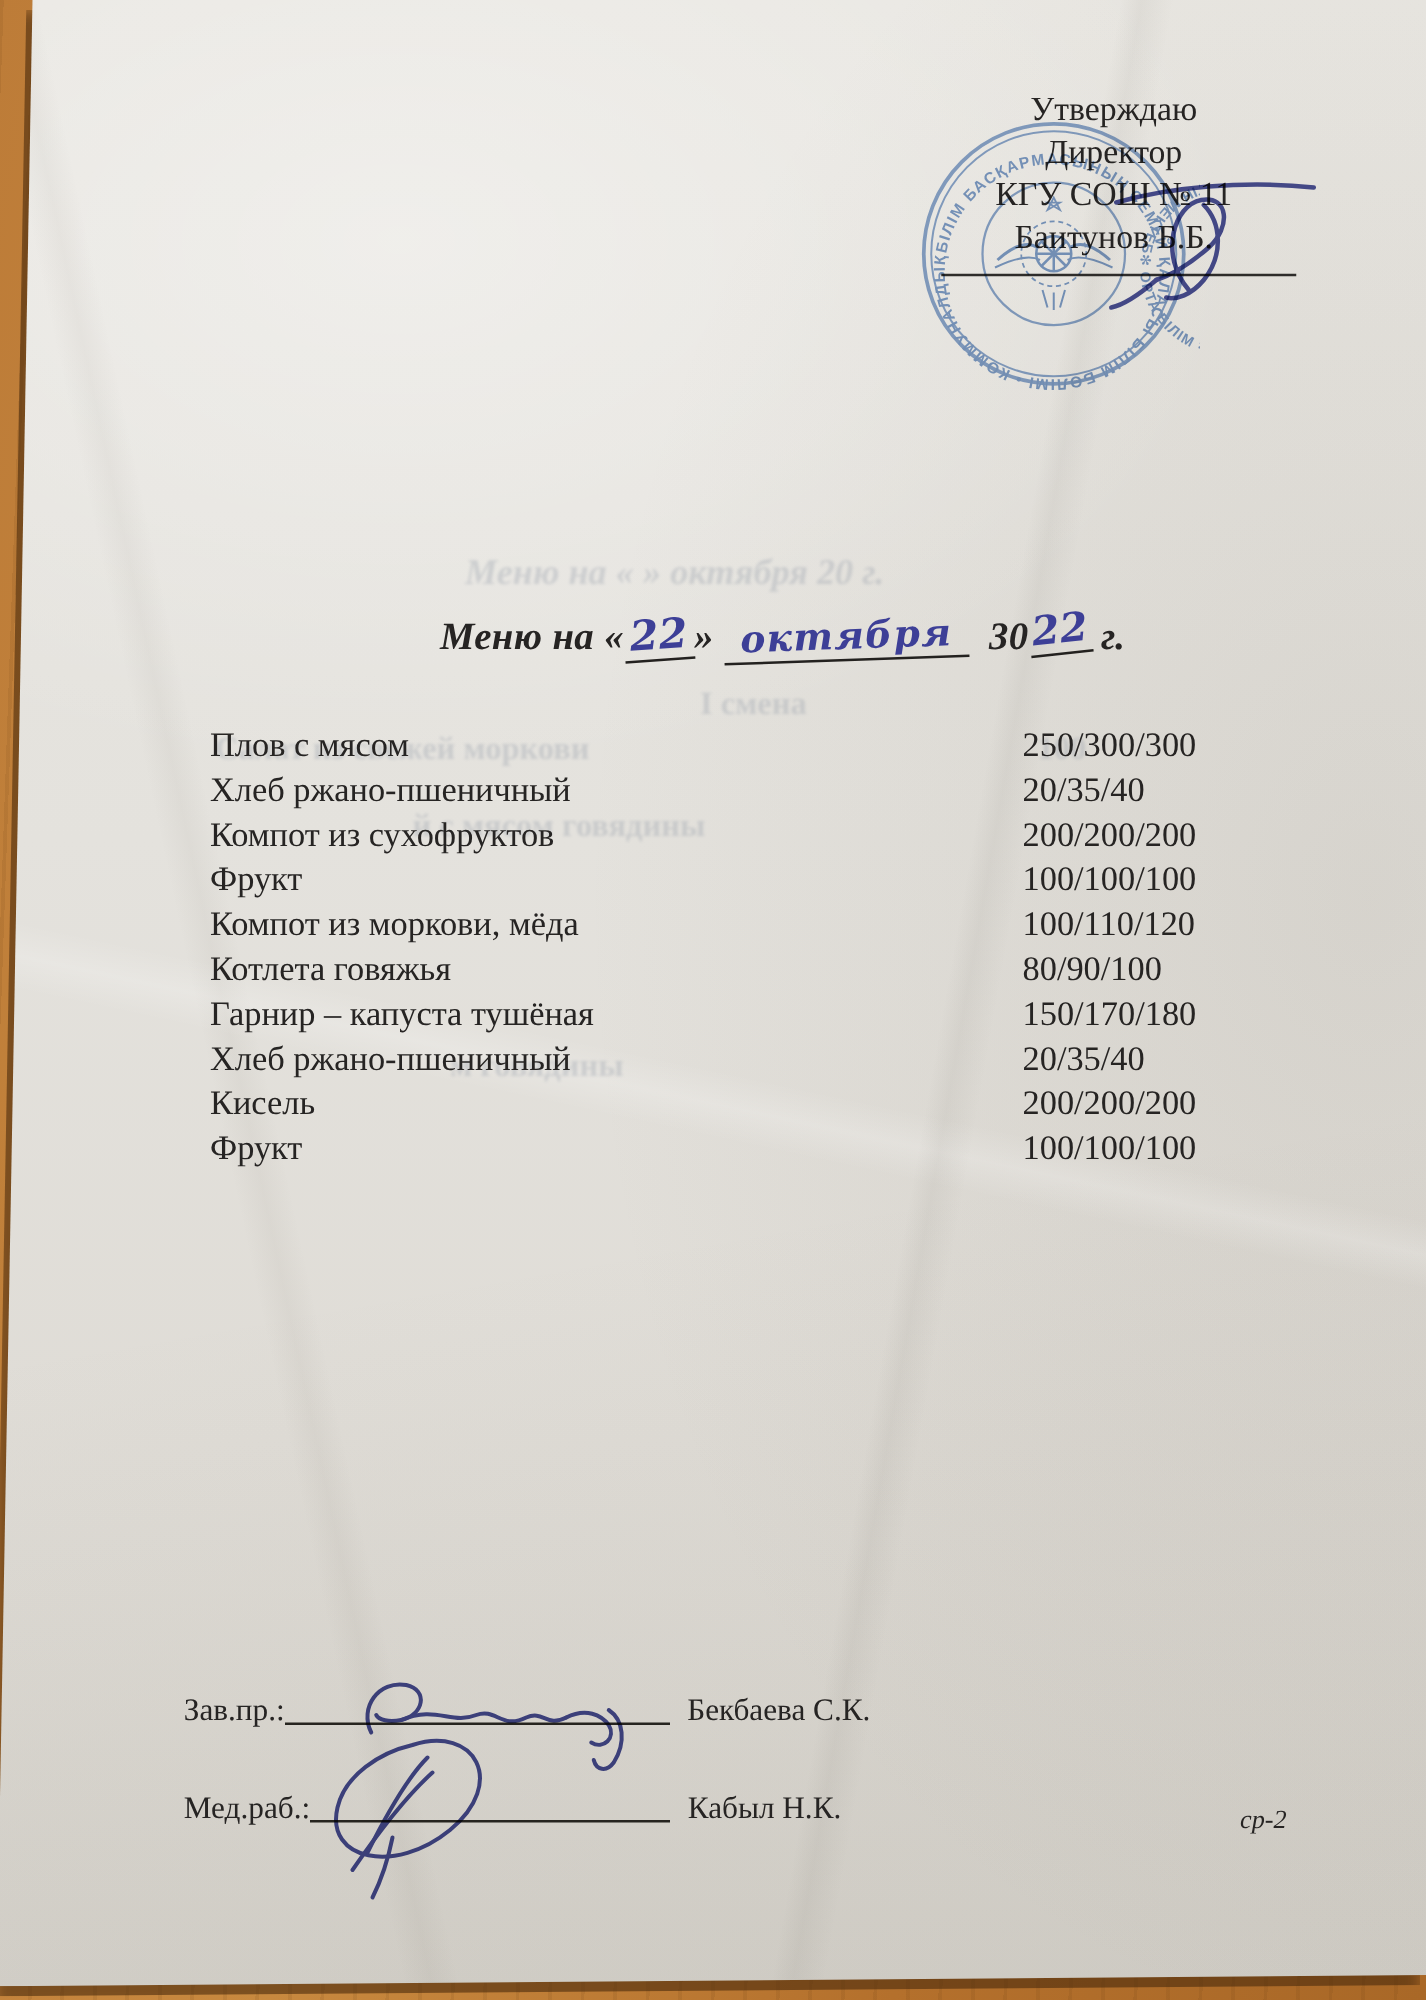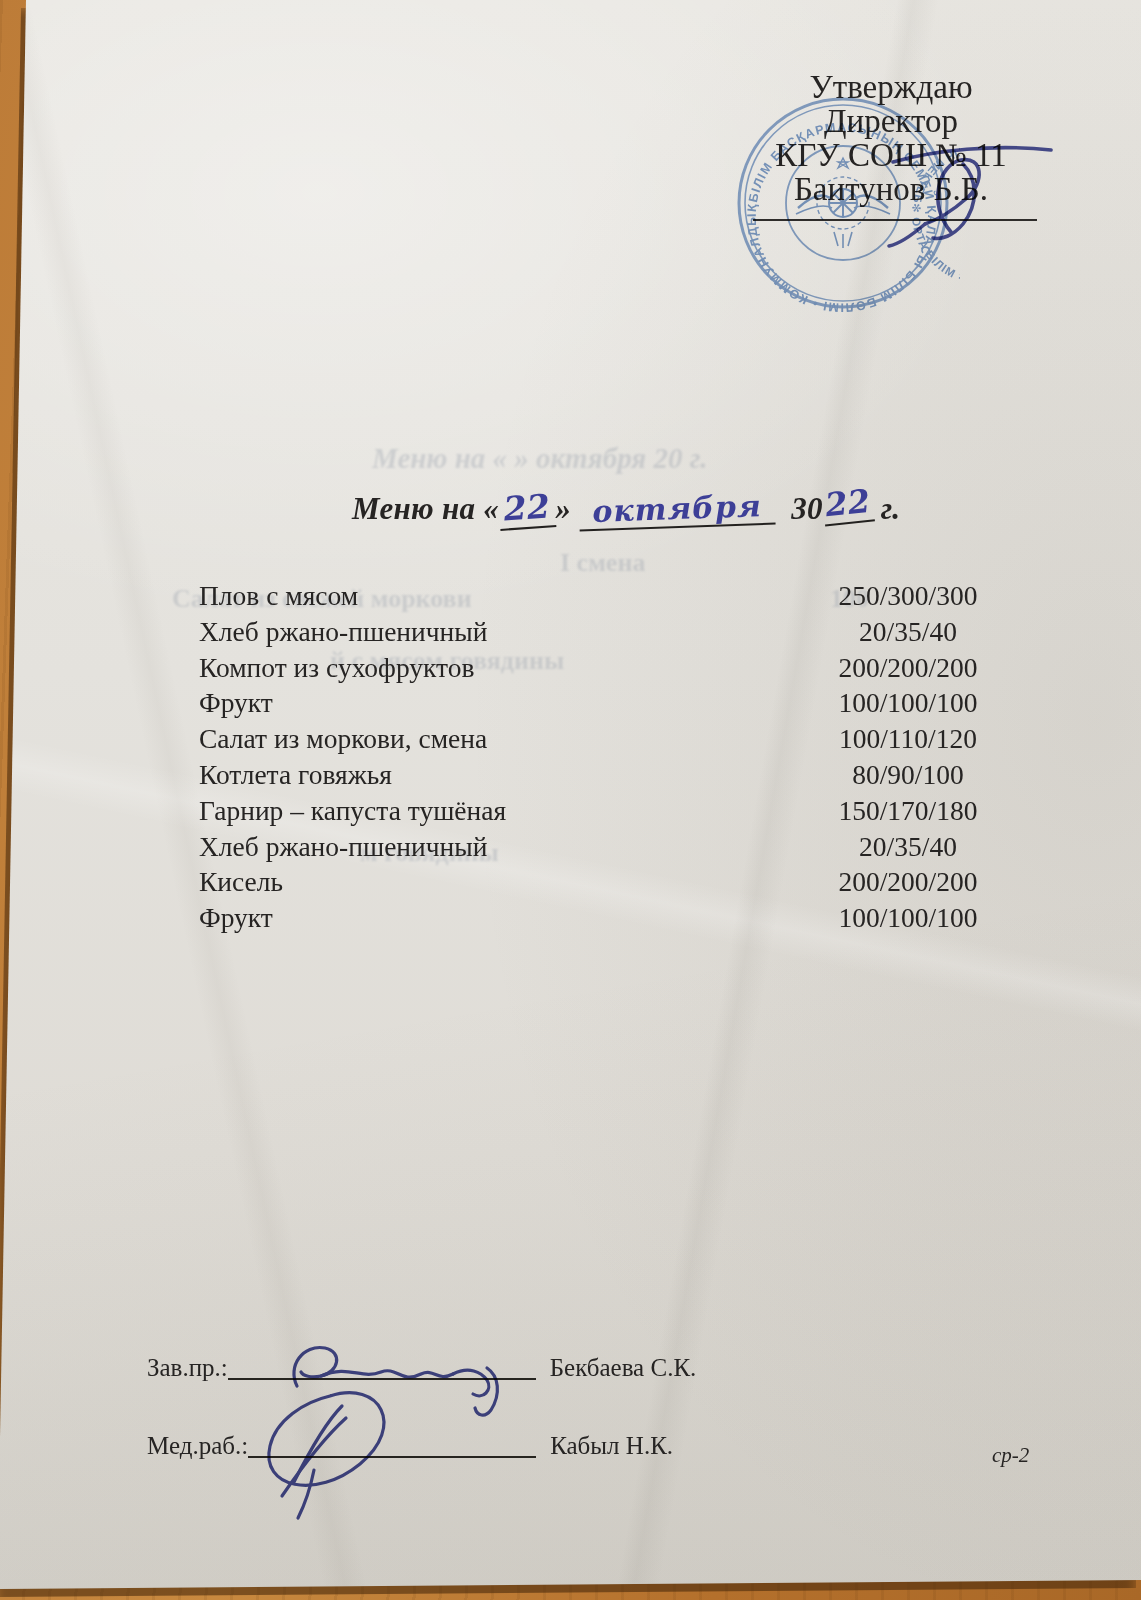--- a/index.html
+++ b/index.html
@@ -25,36 +25,36 @@
   .paper::after{content:"";position:absolute;inset:0;
         background:
           linear-gradient(100deg, rgba(0,0,0,0) 63%, rgba(60,55,45,.05) 64.2%, rgba(0,0,0,0) 66%),
           linear-gradient(12deg,  rgba(0,0,0,0) 44%, rgba(255,255,255,.20) 45.5%, rgba(0,0,0,0) 47%),
           linear-gradient(78deg,  rgba(0,0,0,0) 22%, rgba(70,60,45,.045) 23.5%, rgba(0,0,0,0) 25%);}
   
   .ghost{position:absolute;color:#8d96a4;opacity:.30;filter:blur(1.2px);
          font-weight:bold;white-space:nowrap;}
   
   .approval{position:absolute;left:748px;top:70px;width:286px;text-align:center;
-            font-size:33px;line-height:34px;}
+            font-size:27px;line-height:34px;}
   .sig-line-director{position:absolute;left:753px;top:219px;width:284px;height:0;
             border-top:2px solid #2e2c2a;}
   .doc-title{position:absolute;left:352px;top:488px;font-size:31px;font-weight:bold;
             font-style:italic;white-space:nowrap;letter-spacing:.3px;}
   .hand{display:inline-block;font-family:"DejaVu Serif",serif;font-style:italic;
         color:#3d3f97;font-weight:600;text-align:center;}
   .blank{border-bottom:2.5px solid #23211f;}
   .day{min-width:56px;transform:rotate(-4deg);font-size:33px;}
   .month{min-width:196px;transform:rotate(-2deg);font-size:30px;letter-spacing:1px;}
   .yr{min-width:50px;transform:rotate(-6deg);font-size:32px;position:relative;top:-5px;}
   .menu{position:absolute;left:168px;top:578px;width:822px;font-size:27.5px;line-height:35.8px;}
   .shift-header{text-align:center;font-weight:bold;font-size:28px;}
   .row{position:relative;}
-  .dish{display:inline-block;margin-left:31px;}
-  .portion{position:absolute;left:650px;width:180px;text-align:center;}
+  .dish{display:inline-block;}
+  .portion{position:absolute;left:650px;width:180px;}
   .sig-row{position:absolute;font-size:25px;white-space:nowrap;margin-left:12px;}
   .sig-row .line{display:inline-block;border-bottom:2.5px solid #26241f;height:26px;
                  vertical-align:-4px;}
   .sig-name{padding-left:14px;}
   .page-code{position:absolute;left:992px;top:1443px;font-size:21px;font-style:italic;}
   .stamp{position:absolute;left:726px;top:86px;width:234px;height:234px;
          mix-blend-mode:multiply;opacity:.88;filter:blur(.4px);}
   .ink{position:absolute;mix-blend-mode:multiply;}
   svg text{font-family:"Liberation Sans","DejaVu Sans",sans-serif;}
 </style>
@@ -139,21 +139,21 @@
     </div>
     <div class="row">
       <span class="dish">Компот из сухофруктов</span>
       <span class="portion">200/200/200</span>
     </div>
     <div class="row">
       <span class="dish">Фрукт</span>
       <span class="portion">100/100/100</span>
     </div>
     <div class="row">
-      <span class="dish">Салат из моркови,  смена</span>
+      <span class="dish">Компот из моркови,  мёда</span>
       <span class="portion">100/110/120</span>
     </div>
     <div class="row">
       <span class="dish">Котлета говяжья</span>
       <span class="portion">80/90/100</span>
     </div>
     <div class="row">
       <span class="dish">Гарнир – капуста тушёная</span>
       <span class="portion">150/170/180</span>
     </div>

